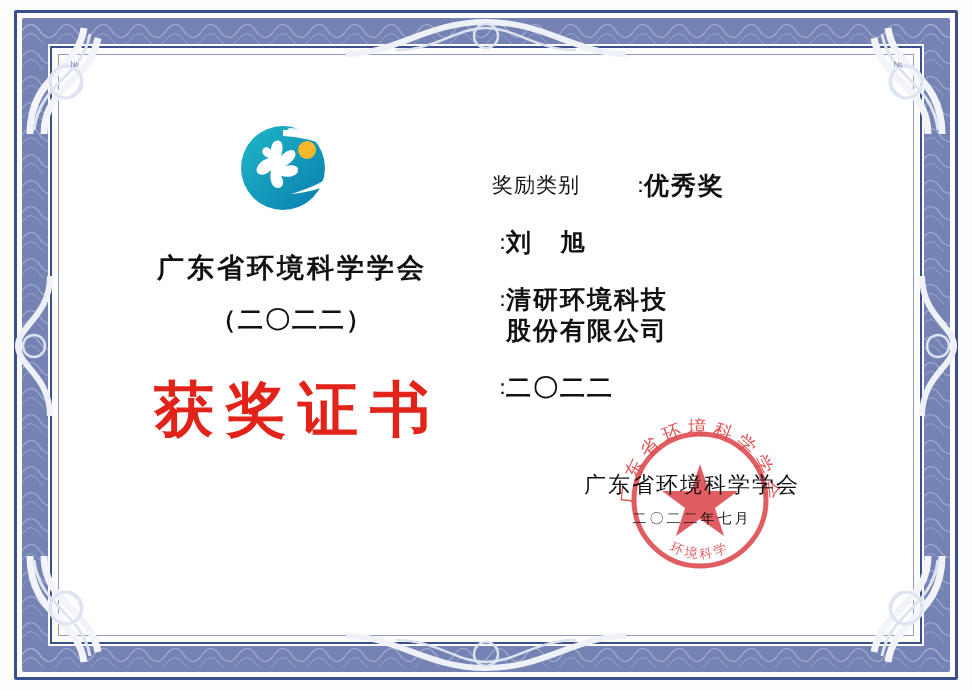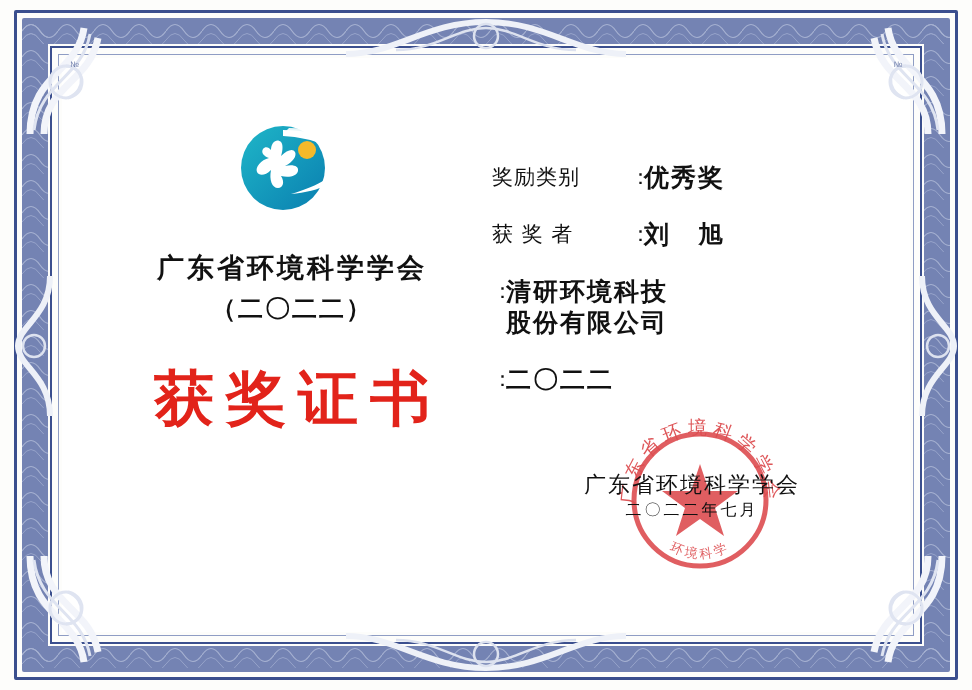--- a/index.html
+++ b/index.html
@@ -126,21 +126,21 @@
     margin-top: 22px;
     font-family: "DejaVu Serif", serif;
     font-weight: bold;
     font-size: 27px;
     letter-spacing: 3px;
     color: #111111;
     line-height: 40px;
   }
 
   .year-line {
-    margin-top: 4px;
+    margin-top: 15px;
     font-family: "DejaVu Serif", serif;
     font-weight: bold;
     font-size: 25px;
     letter-spacing: 2px;
     color: #111111;
   }
 
   .cert-title {
     margin-top: 34px;
     font-family: "DejaVu Serif", serif;
@@ -148,21 +148,21 @@
     font-size: 60px;
     letter-spacing: 12px;
     color: #e2231a;
     text-indent: 12px;
   }
 
   
   .right-col {
     position: absolute;
     left: 430px;
-    top: 104px;
+    top: 112px;
     width: 400px;
   }
 
   .field-row {
     display: flex;
     align-items: flex-start;
     margin-bottom: 26px;
   }
   .field-label {
     width: 138px;
@@ -198,23 +198,23 @@
     width: 400px;
     text-align: center;
   }
   .sign-org {
     font-family: "DejaVu Serif", serif;
     font-size: 22px;
     color: #111111;
     letter-spacing: 2px;
   }
   .sign-date {
-    margin-top: 0;
-    font-family: "DejaVu Serif", serif;
-    font-size: 16px;
+    margin-top: 10px;
+    font-family: "DejaVu Serif", serif;
+    font-size: 14px;
     color: #111111;
     letter-spacing: 3px;
   }
 
   
   .seal {
     position: absolute;
     left: 548px;
     top: 352px;
     width: 180px;
@@ -362,21 +362,20 @@
 
     <div class="right-col">
 
       <div class="field-row">
         <div class="field-label">奖励类别</div>
         <div class="field-colon">：</div>
         <div class="field-value">优秀奖</div>
       </div>
 
       <div class="field-row">
-        <div class="field-label">获 奖 者</div>
         <div class="field-colon">：</div>
         <div class="field-value">刘　旭</div>
       </div>
 
       <div class="field-row">
         <div class="field-colon">：</div>
         <div>
           <div class="field-value">清研环境科技</div>
           <div class="field-value">股份有限公司</div>
         </div>

